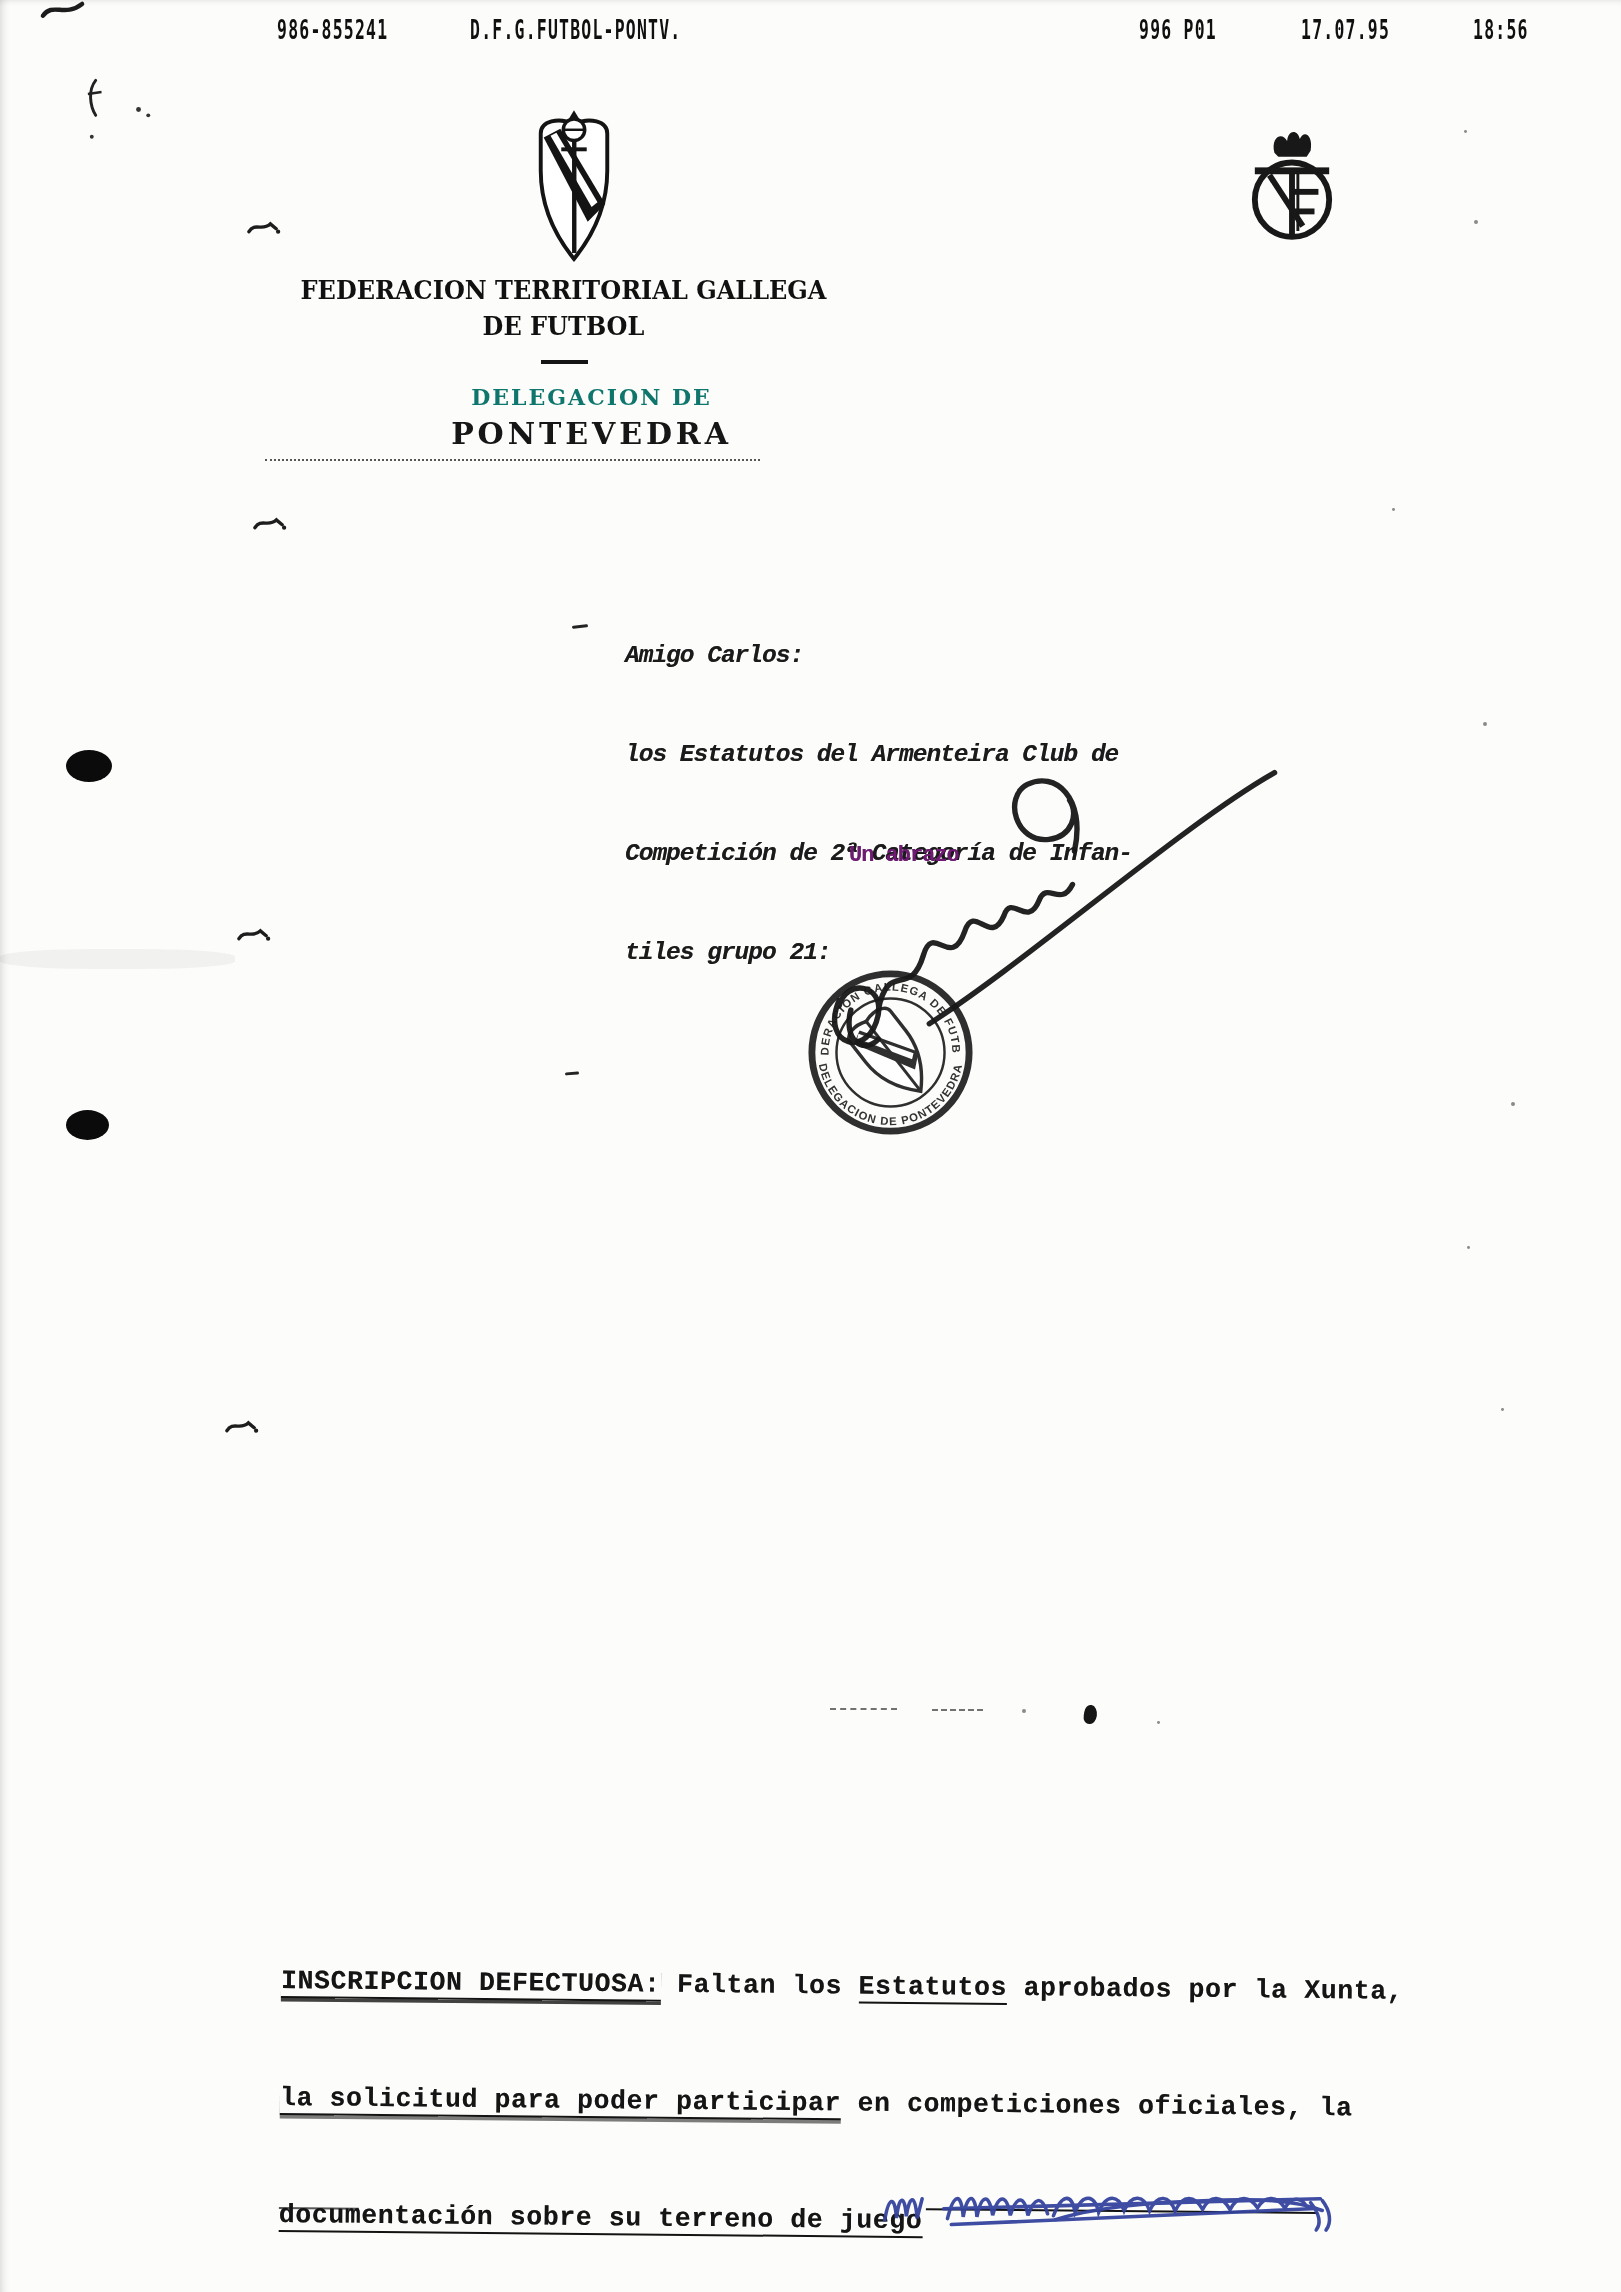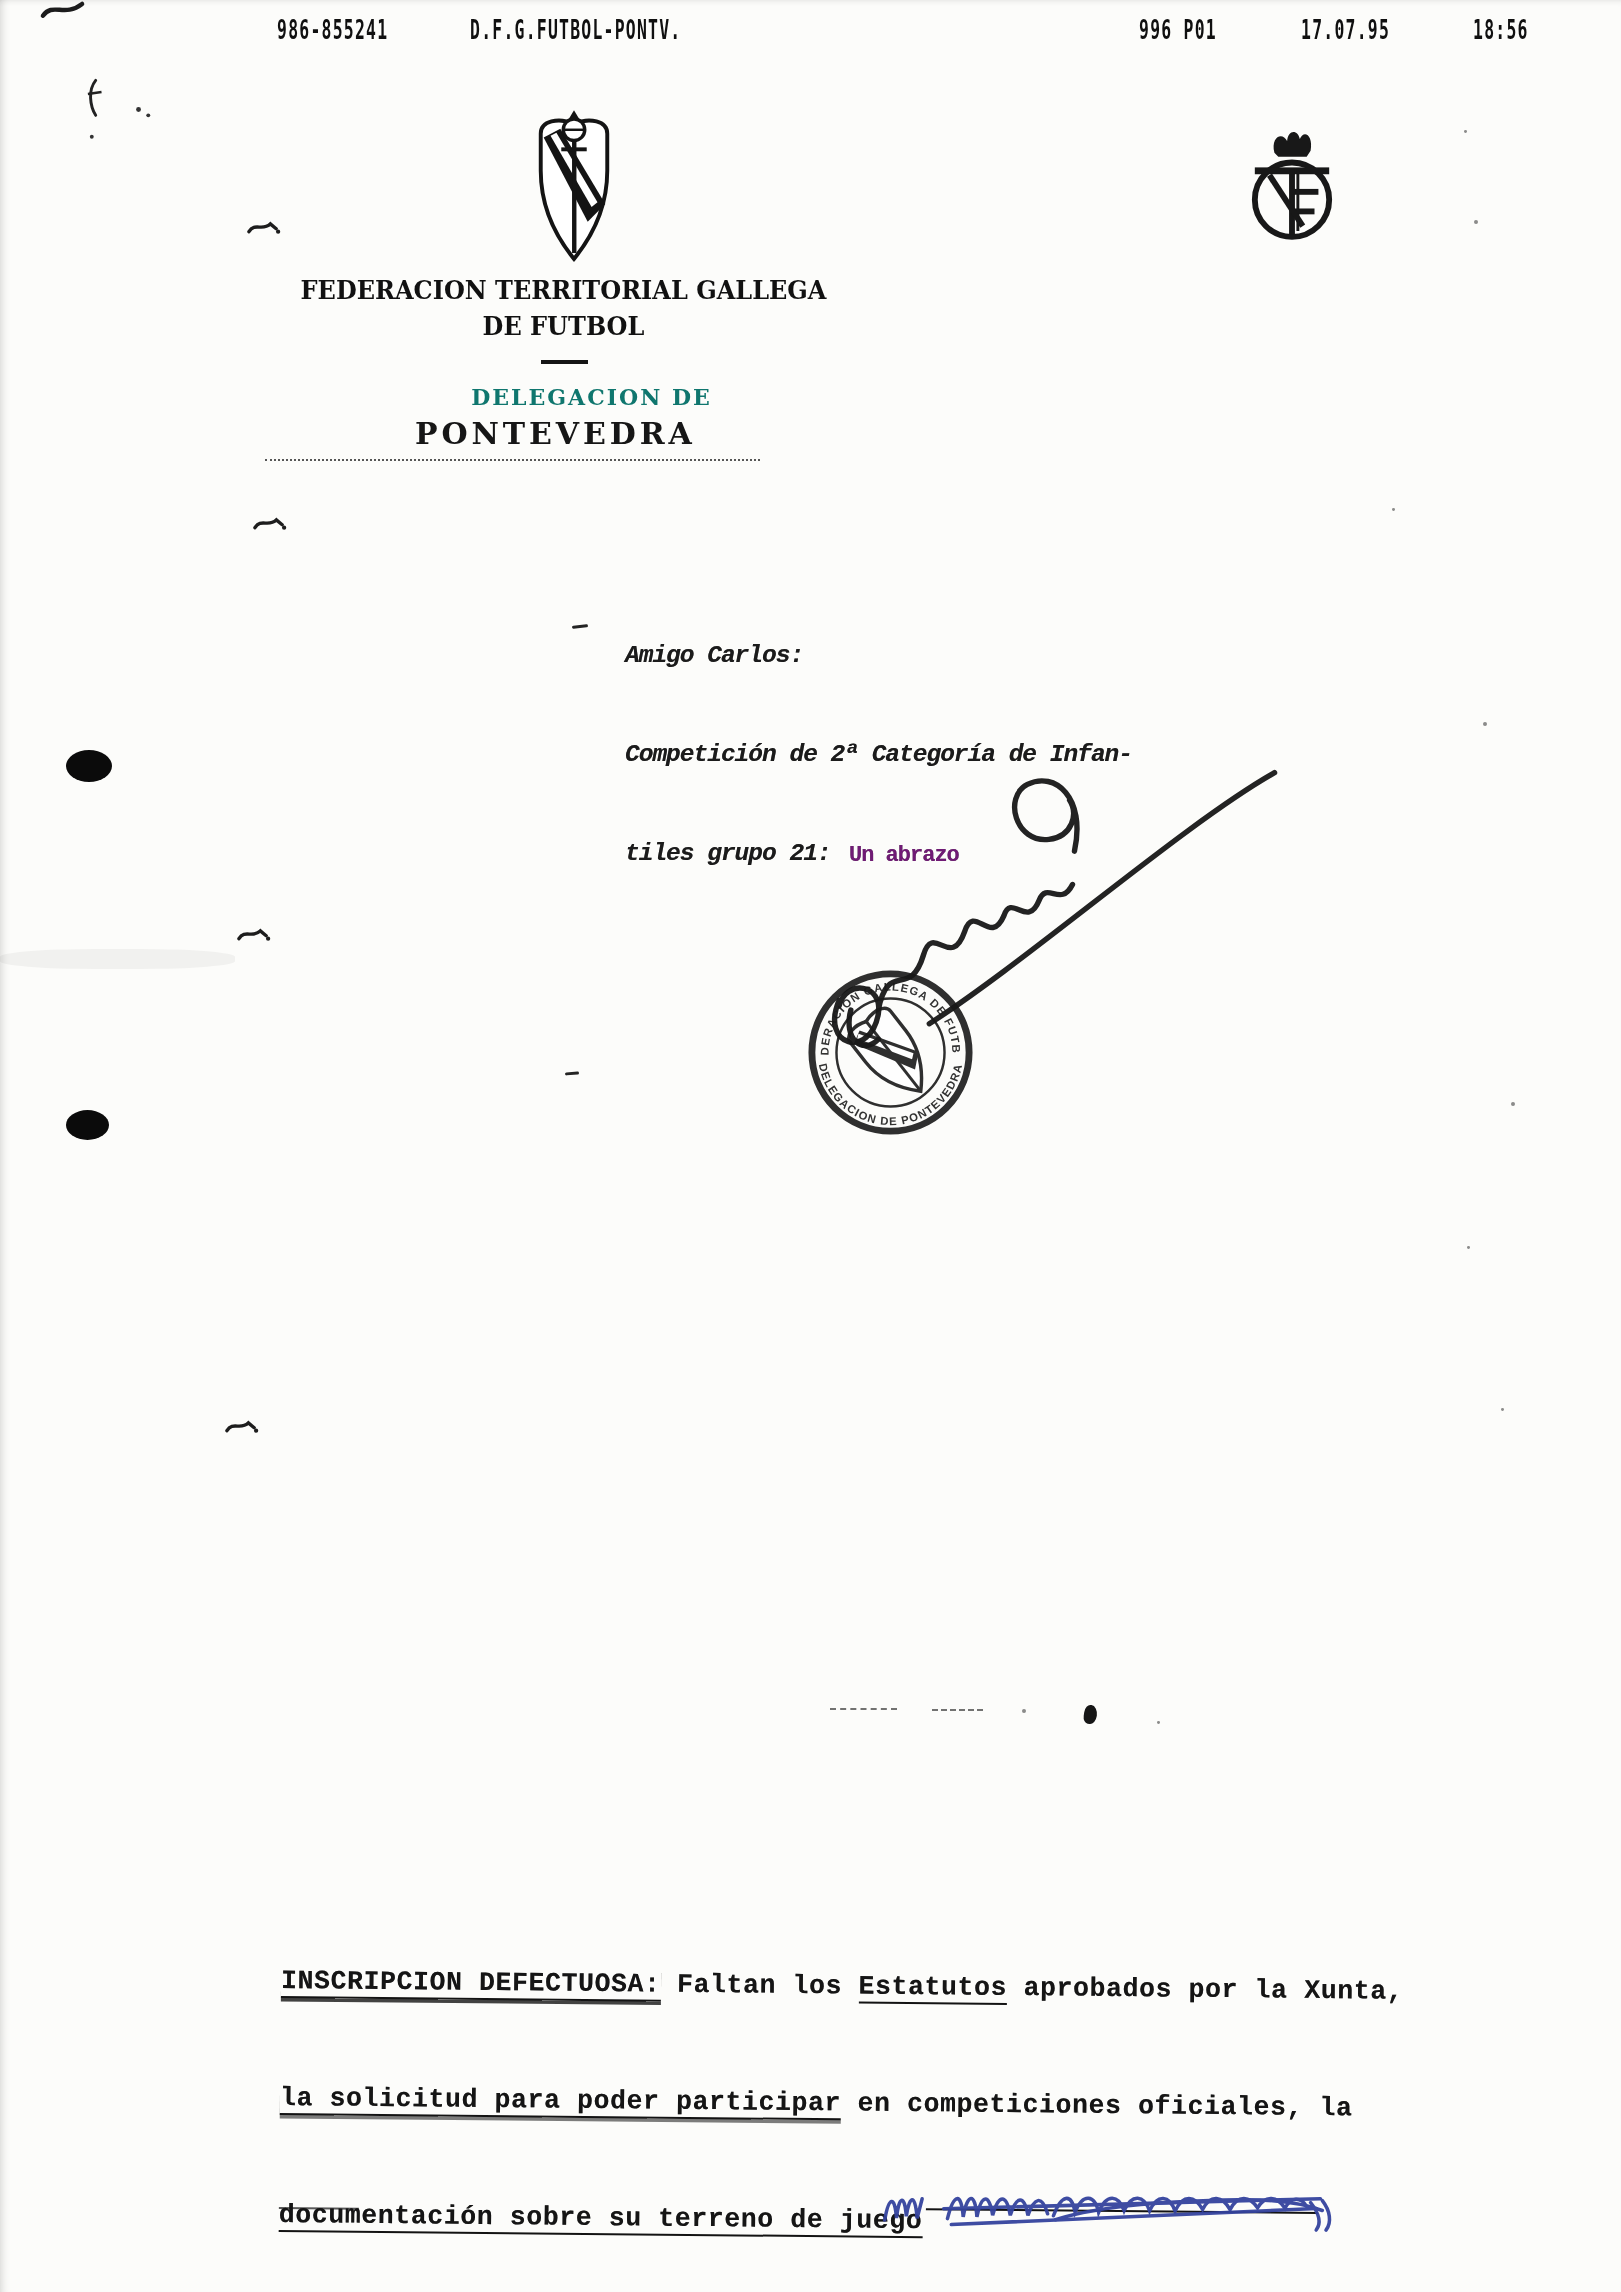--- a/index.html
+++ b/index.html
@@ -30,21 +30,21 @@
   }
   .lh-rule{width:47px;height:3.9px;background:#141414;}
   .lh-del1{
     font-family:"DejaVu Serif", serif;font-weight:600;
     font-size:22px;letter-spacing:2px;color:#0f766e;
     width:353px;text-align:center;white-space:pre;
   }
   .lh-del2{
     font-family:"DejaVu Serif", serif;font-weight:700;
     font-size:30px;letter-spacing:3.9px;color:#161616;
-    width:353px;text-align:left;white-space:pre;
+    width:353px;text-align:center;white-space:pre;
   }
   .dotline{height:0;border-bottom:2.9px dotted #3a3a3a;opacity:.85;}
   
   .body-block{
     font-size:24.5px;font-weight:700;letter-spacing:-1px;
     line-height:33px;white-space:pre;color:#1b1b1b;
     text-shadow:0 0 0.5px rgba(0,0,0,.55);
     font-style:italic;
   }
   .indent1{padding-left:211px;}
@@ -109,20 +109,21 @@
     <rect x="8" y="43" width="76" height="7" fill="#181818"></rect>
     <path d="M46,45 L46,112" stroke="#181818" stroke-width="6"></path>
     <path d="M52,45 L52,108" stroke="#181818" stroke-width="3"></path>
     <path d="M46,68 L73,68" stroke="#181818" stroke-width="6"></path>
     <path d="M46,88 L69,88" stroke="#181818" stroke-width="6"></path>
     <path d="M23,51 L57,103" stroke="#181818" stroke-width="6"></path>
   </svg>
 
   <div class="abs body-block" style="left:625px;top:573px;">
     <div>Amigo Carlos:</div>
+    <div>los Estatutos del Armenteira Club de</div>
     <div>Competición de 2ª Categoría de Infan-</div>
     <div>tiles grupo 21:</div>
   </div>
 
   <div class="abs closing" style="left:849px;top:843px;">Un abrazo</div>
 
   <svg class="abs" style="left:806px;top:968px;opacity:.92;" width="169" height="169" viewBox="0 0 172 172">
     <defs>
       <path id="arcTop" d="M23,86 A63,63 0 0 1 149,86"></path>
       <path id="arcBot" d="M12,86 A74,74 0 0 0 160,86"></path>

